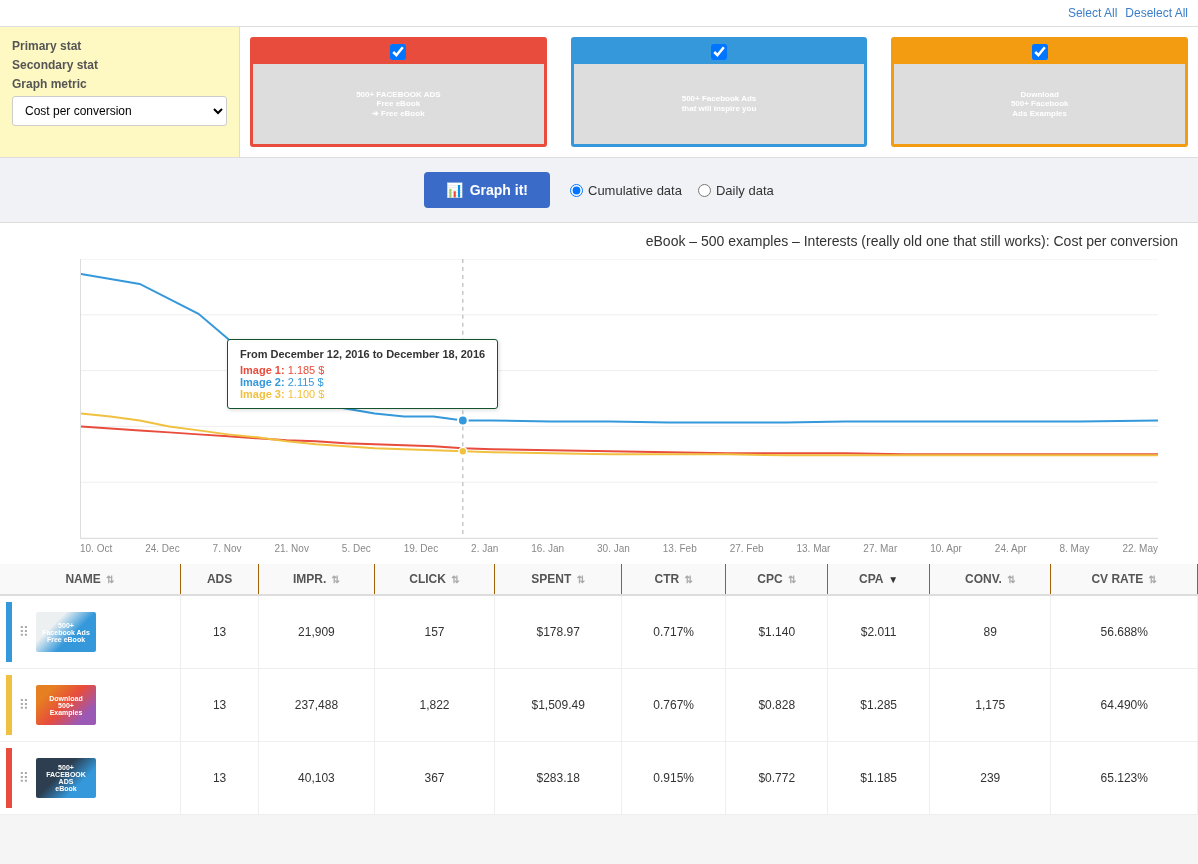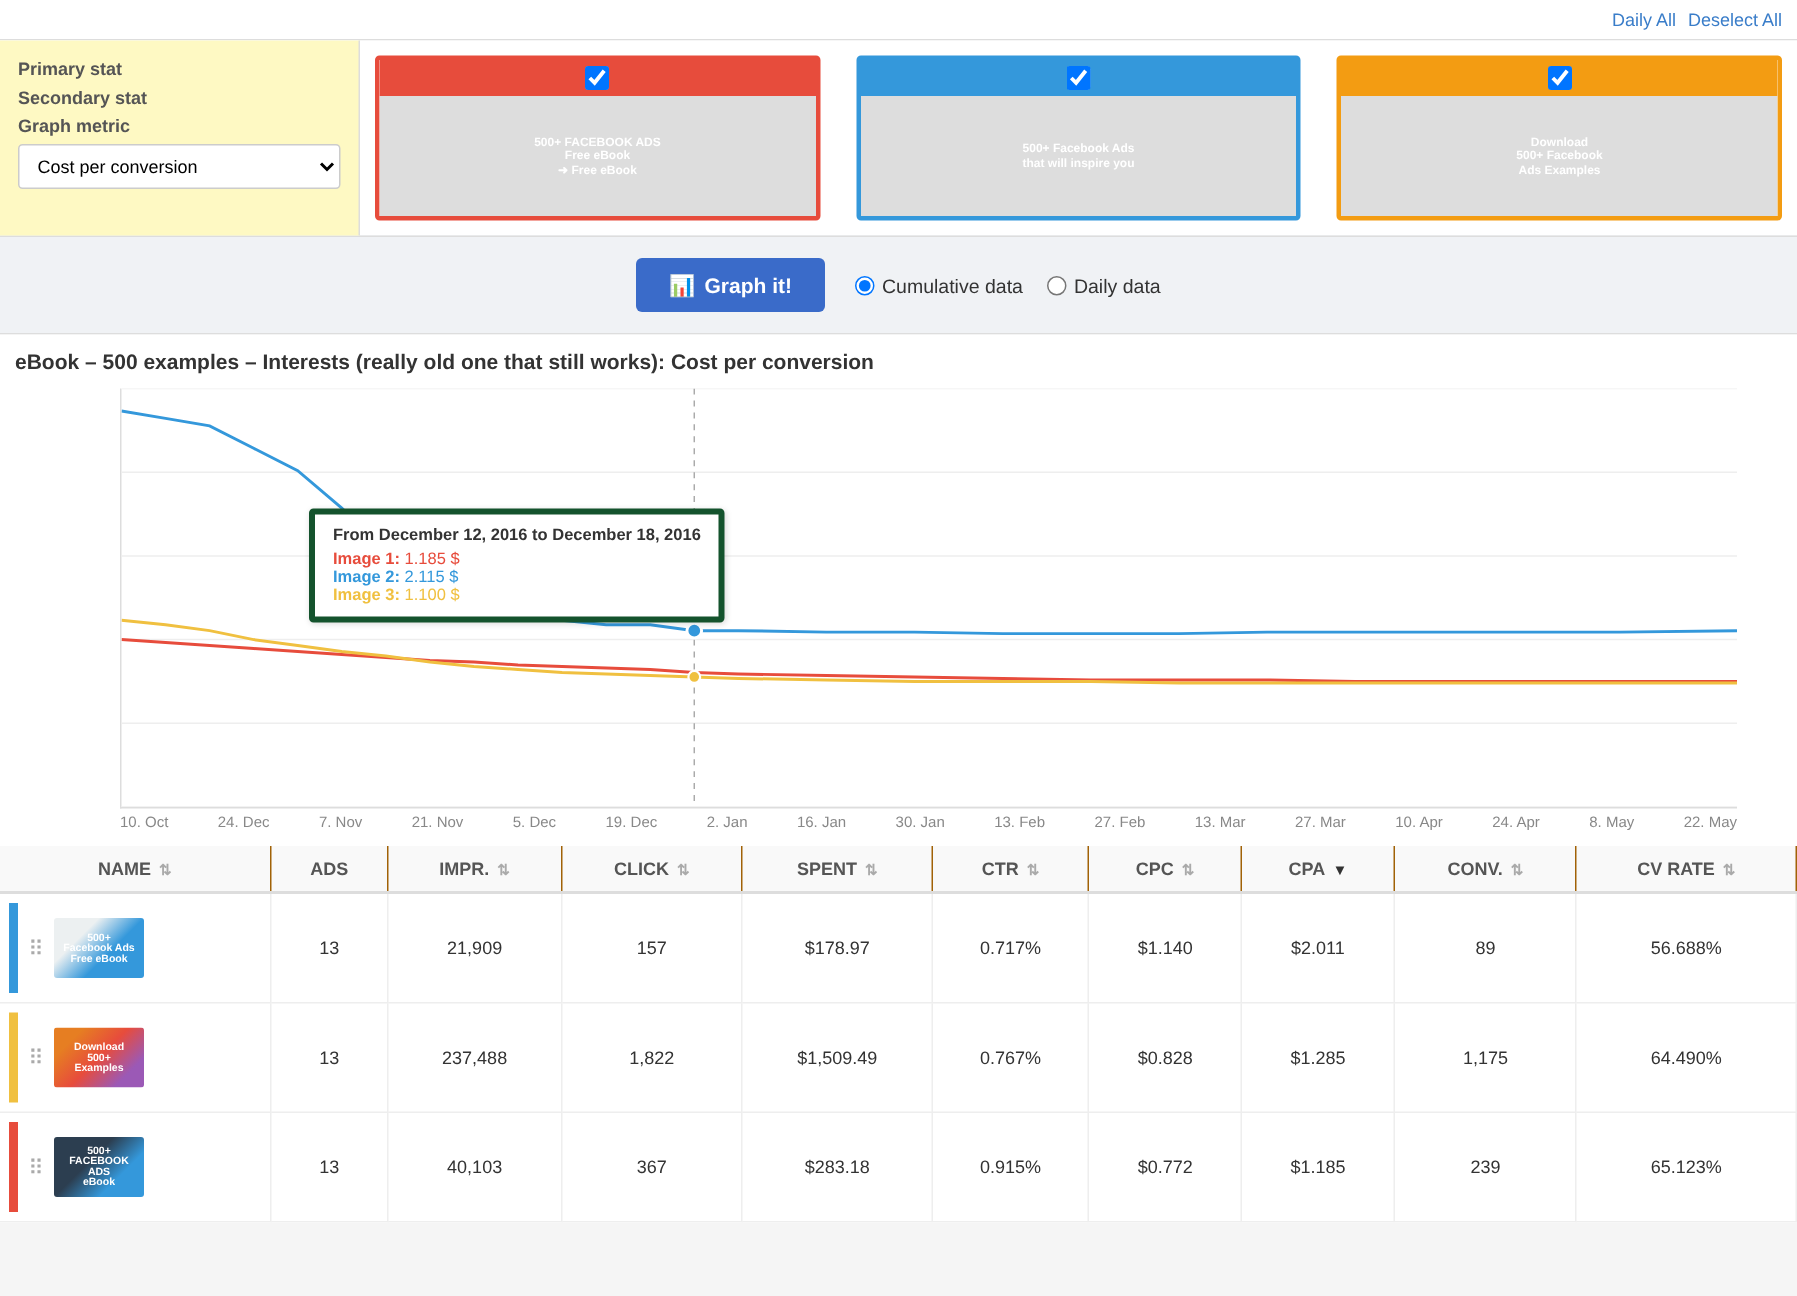--- a/index.html
+++ b/index.html
@@ -156,23 +156,23 @@
     }
 
     
     .chart-container {
       background: #fff;
       padding: 10px 20px 10px 10px;
       position: relative;
     }
 
     .chart-title {
-      text-align: left;
+      text-align: right;
       font-size: 14px;
-      font-weight: bold;
+      font-weight: normal;
       margin-bottom: 10px;
       color: #333;
     }
 
     .chart-area {
       position: relative;
       height: 280px;
       margin-left: 60px;
       margin-right: 10px;
       border-bottom: 1px solid #ddd;
@@ -205,24 +205,24 @@
 
     
     .chart-svg {
       width: 100%;
       height: 100%;
     }
 
     
     .tooltip-box {
       position: absolute;
-      left: 125px;
+      left: 146px;
       top: 80px;
       background: #fff;
-      border: 4px solid #14532d;
+      border: 1px solid #14532d;
       border-radius: 3px;
       padding: 8px 12px;
       font-size: 11px;
       box-shadow: 1px 1px 4px rgba(0,0,0,0.15);
       z-index: 10;
       pointer-events: none;
     }
 
     .tooltip-box .tt-date { font-weight: bold; margin-bottom: 4px; }
     .tooltip-box .tt-red { color: #e74c3c; }
@@ -309,21 +309,21 @@
 
     .table-wrapper {
       overflow-x: auto;
       background: #fff;
     }
   </style>
 </head>
 <body>
 
 <div class="top-bar">
-  <a>Daily All</a>
+  <a>Select All</a>
   <a>Deselect All</a>
 </div>
 
 <div class="main-layout">
 
   <div class="left-panel">
     <label>Primary stat</label>
 
     <label>Secondary stat</label>
 

